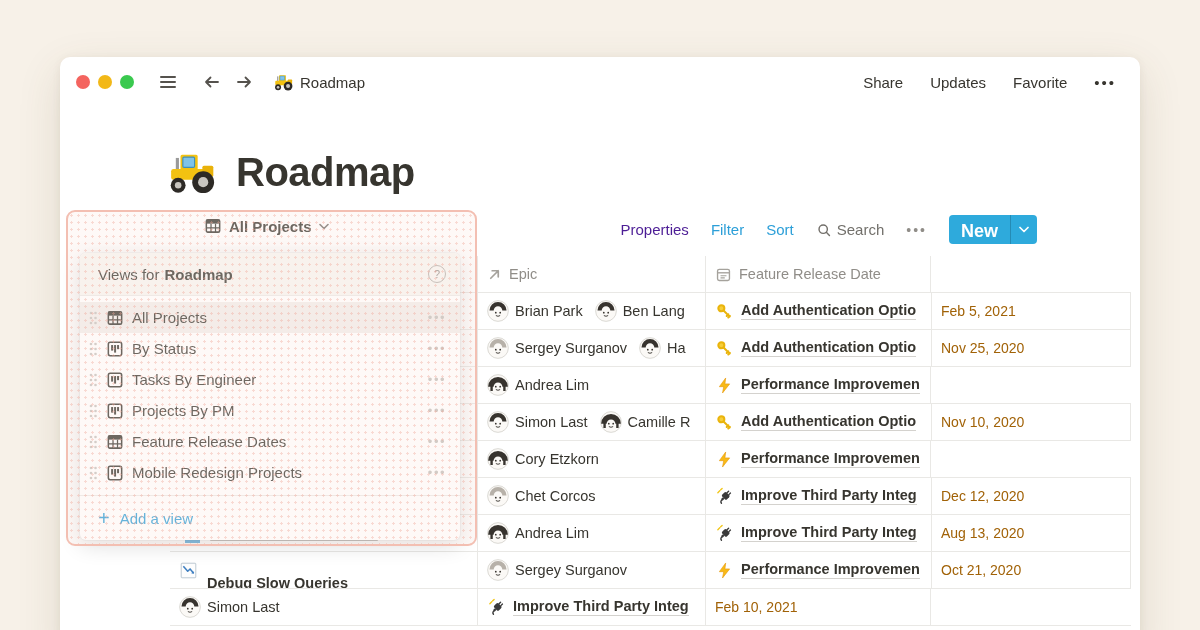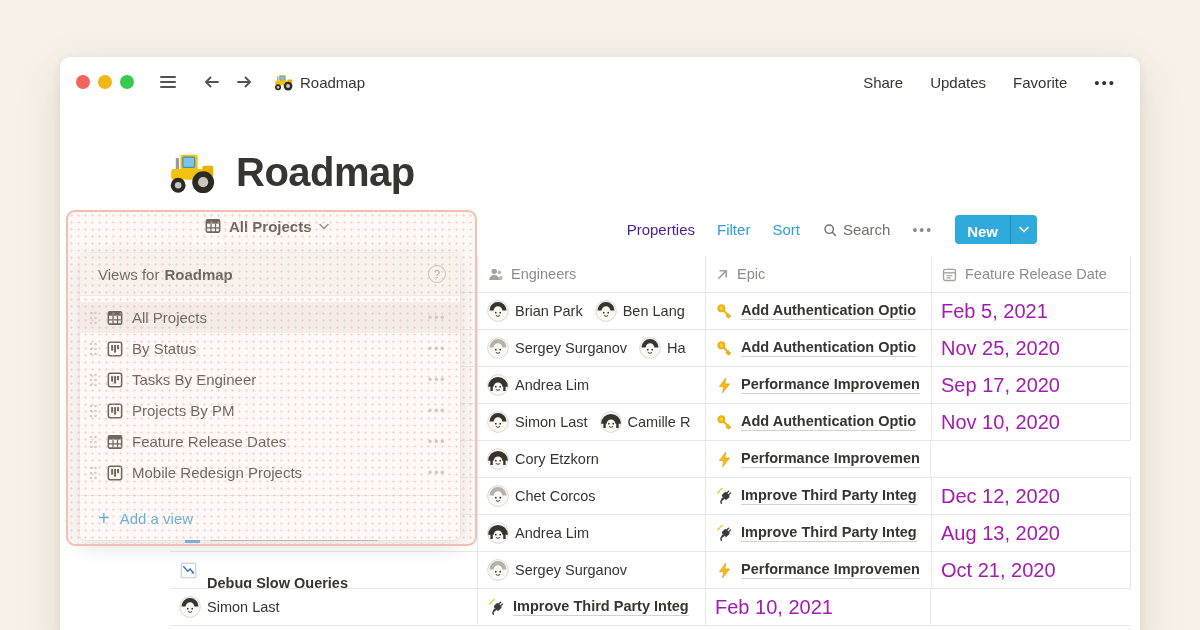--- a/index.html
+++ b/index.html
@@ -35,38 +35,38 @@
   
   .view-toolbar { position:absolute; left:0; top:158px; width:100%; height:32px; }
   .view-selector { position:absolute; left:144px; top:2px; display:flex; align-items:center; gap:7px;
     font-size:15px; font-weight:600; color:#37352f; }
   .tool-right { position:absolute; right:103px; top:0; display:flex; align-items:center; gap:22px; font-size:15px; }
   .tool-gray { color:#4c1d95; }
   .tool-blue { color:#2c9fd8; }
   .tool-search { display:flex; align-items:center; gap:5px; color:#72706b; }
   .tool-more { color:#908d88; letter-spacing:2px; font-size:14px; }
   .btn-new { display:flex; align-items:stretch; height:29px; border-radius:4px; overflow:hidden; background:#2eaadc; color:#fff; }
-  .btn-new .lbl { display:flex; align-items:center; padding:16px 12px; font-size:15px; font-weight:600;text-align:center; }
+  .btn-new .lbl { display:flex; align-items:center; padding:16px 12px; font-size:18px; font-weight:600;text-align:center; }
   .btn-new .sep { width:1px; background:rgba(0,0,0,.18); }
   .btn-new .chev { display:flex; align-items:center; padding:0 8px; }
   
   .table { position:absolute; left:110px; top:199px; width:961px; }
   .trow { display:grid; grid-template-columns:307px 228px 226px 200px; height:37px; border-bottom:1px solid #e9e8e5; }
   .cell { display:flex; align-items:center; overflow:hidden; white-space:nowrap; padding:0 9px; }
   .cell + .cell { border-left:1px solid #e9e8e5; }
   .trow .cell:last-child { border-right:1px solid #e9e8e5; }
   .thead .cell { color:#908d88; font-size:14.5px; gap:7px; }
   .eng-group { display:flex; gap:12px; overflow:hidden; }
   .person { display:flex; align-items:center; gap:6px; font-size:14.5px; color:#37352f; flex:none; }
   .avatar { width:22px; height:22px; flex:none; }
   .epic-cell { gap:7px; }
   .epic-icon { width:19px; height:19px; flex:none; }
   .epic-link { font-size:14.5px; font-weight:600; color:#37352f; text-decoration:none;
     border-bottom:1px solid #d4d2ce; padding-bottom:1px; }
-  .date-cell { font-size:20px; color:#a21caf; }
+  .date-cell { font-size:14px; color:#a16207; }
   .page-link { display:flex; align-items:center; gap:9px; overflow:hidden; }
   .page-link .pl-icon { width:19px; height:19px; flex:none; }
   .page-link .pl-label { font-size:14.5px; font-weight:600; border-bottom:1px solid #d4d2ce; padding-bottom:1px;margin-top:28px; }
   
   .views-panel { position:absolute; left:20px; top:196px; width:380px; background:#fff; border-radius:6px;
     box-shadow:0 5px 22px rgba(15,15,15,.14), 0 0 0 1px rgba(15,15,15,.04); z-index:5; overflow:hidden; }
   .vp-head { display:flex; align-items:center; height:43px; padding:0 14px 0 18px;
     background:#f7f5f2; border-bottom:1px solid #ebe9e6; font-size:15px; color:#37352f; }
   .vp-head .bold { font-weight:700; margin-left:5px; }
   .vp-help { margin-left:auto; width:18px; height:18px; border:1.4px solid #b4b1ab; border-radius:50%;
@@ -200,31 +200,20 @@
             </svg>
         </span>
       </div>
     </div>
   </div>
 
   <div class="table">
     <div class="trow thead">
       <div class="cell"></div>
       <div class="cell">
-        <span style="width:17px;height:17px;display:flex">
-            <svg viewBox="0 0 20 20" width="100%" height="100%" fill="#a5a29c">
-              <circle cx="8.5" cy="6.3" r="3.2"></circle>
-              <path d="M2.5 16.5a6 6 0 0 1 12 0z"></path>
-              <circle cx="14.5" cy="7.5" r="2.2" opacity=".75"></circle>
-              <path d="M12.6 16.5a5 5 0 0 1 5-4.6 4.8 4.8 0 0 1 0 4.6z" opacity=".75"></path>
-            </svg>
-          </span>
-        <span>Engineers</span>
-      </div>
-      <div class="cell">
         <span style="width:15px;height:15px;display:flex">
             <svg viewBox="0 0 16 16" width="100%" height="100%">
               <path d="M4 12 12 4M5.5 4H12v6.5" stroke="#a5a29c" stroke-width="1.8" fill="none" stroke-linecap="round" stroke-linejoin="round"></path>
             </svg>
           </span>
         <span>Epic</span>
       </div>
       <div class="cell">
         <span style="width:17px;height:17px;display:flex">
             <svg viewBox="0 0 20 20" width="100%" height="100%">
@@ -329,21 +318,20 @@
                 <span>Andrea Lim</span>
               </span>
             </span>
           </div>
     <div class="cell epic-cell">
       <span class="epic-icon"><svg viewBox="0 0 24 24" width="100%" height="100%">
                 <path d="M13.5 2.5 5.5 13.5h5.5L9.5 21.5 18.5 10h-6z" fill="#f8ba17" stroke="#e79a0d" stroke-width=".8" stroke-linejoin="round"></path>
               </svg></span>
       <a class="epic-link">Performance Improvemen</a>
     </div>
-    <div class="cell date-cell">Sep 17, 2020</div>
   </div>
 
   <div class="trow">
     <div class="cell name-cell"></div>
     <div class="cell eng-cell">
             <span class="eng-group">
               <span class="person">
                 <span class="avatar"><svg viewBox="0 0 24 24" width="100%" height="100%">
                     <circle cx="12" cy="12" r="11.3" fill="#fbf9f6" stroke="#d8d5d0" stroke-width="1"></circle>
                     <path d="M5 11.5a7 7 0 0 1 14 0" stroke="#37332e" stroke-width="4.6" fill="none"></path>

